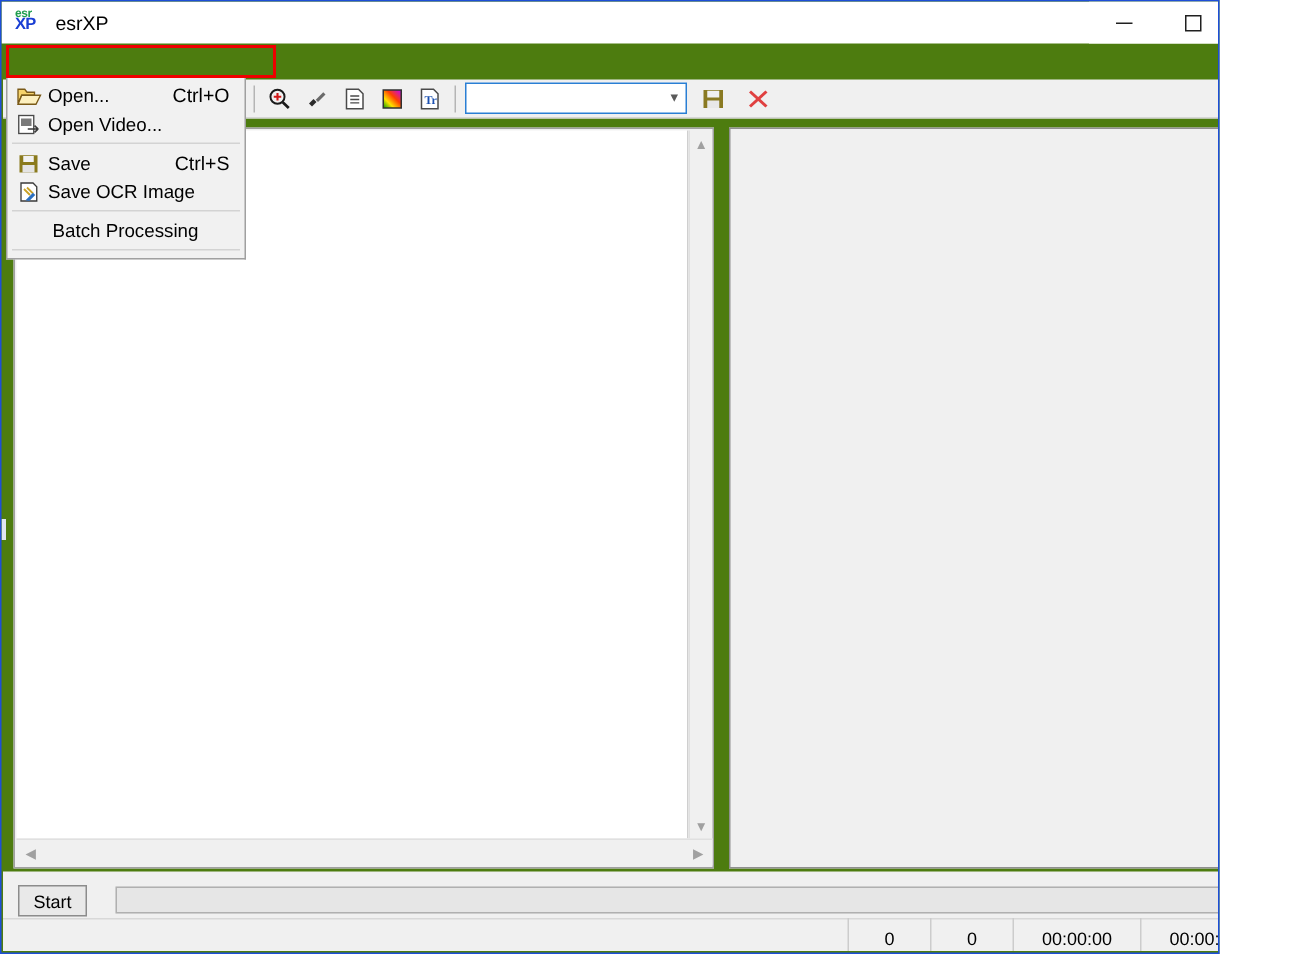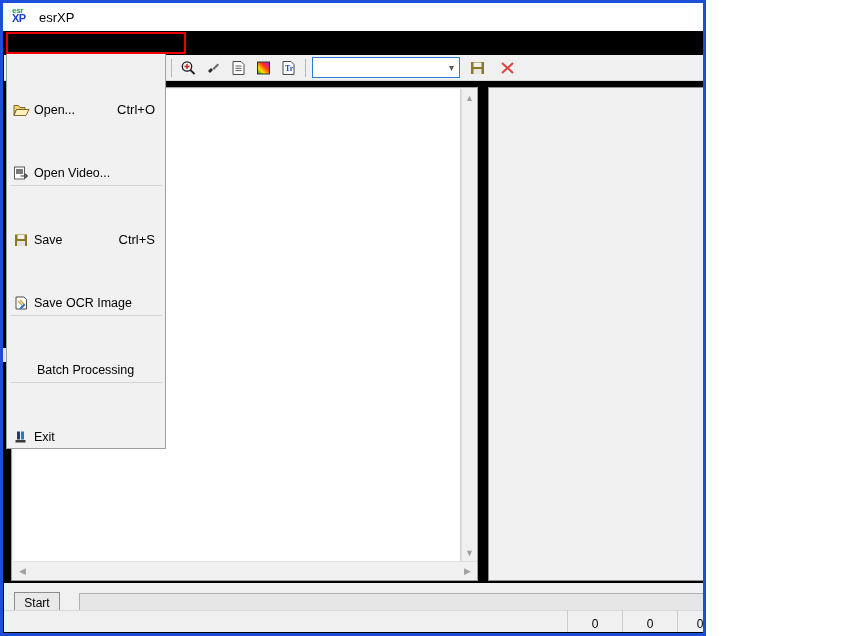--- a/index.html
+++ b/index.html
@@ -12,24 +12,24 @@
     height: 636px;
     overflow: hidden;
     font-family: "Liberation Sans", sans-serif;
     font-size: 12px;
     color: #000;
     position: relative;
   }
   #app-window {
     position: absolute;
     left: 0; top: 0;
-    width: 706px; height: 636px;
-    box-sizing: border-box;
-    border: 3px solid #1d4ed8;
-    background: #000000;
+    width: 813px; height: 636px;
+    box-sizing: border-box;
+    border: 1px solid #1d4ed8;
+    background: #4d7c0f;
     overflow: hidden;
   }
 
   
   #titlebar {
     position: absolute;
     left: 0; top: 0;
     width: 863px; height: 28px;
     background: #ffffff;
     display: flex;
@@ -297,21 +297,20 @@
     box-sizing: border-box;
   }
   .dd-item {
     height: 19px;
     display: flex;
     align-items: center;
     font-size: 12.5px;
     color: #000;
     padding-left: 4px;
     position: relative;
-    margin-top: 44px;
   }
   .dd-icon {
     width: 20px; height: 17px;
     flex: none;
     display: flex;
     align-items: center;
     justify-content: center;
   }
   .dd-label {
     margin-left: 3px;
@@ -591,29 +590,18 @@
 
     <div class="dd-sep"></div>
 
     <div class="dd-item">
       <span class="dd-label indented">Batch Processing</span>
       <span class="dd-accel"></span>
     </div>
 
     <div class="dd-sep"></div>
 
-    <div class="dd-item">
-      <div class="dd-icon">
-        <svg width="17" height="14" viewBox="0 0 17 14">
-          <rect x="4" y="1.5" width="3" height="8" fill="#1a3a8a"></rect>
-          <rect x="8" y="1.5" width="3" height="8" fill="#2a7ac0"></rect>
-          <rect x="2.5" y="10" width="10" height="2.5" fill="#3a3a3a"></rect>
-        </svg>
-      </div>
-      <span class="dd-label">Exit</span>
-      <span class="dd-accel"></span>
-    </div>
   </div>
 
   <div id="edge-artifact"></div>
 
 
 </div>
 
 </body></html>

